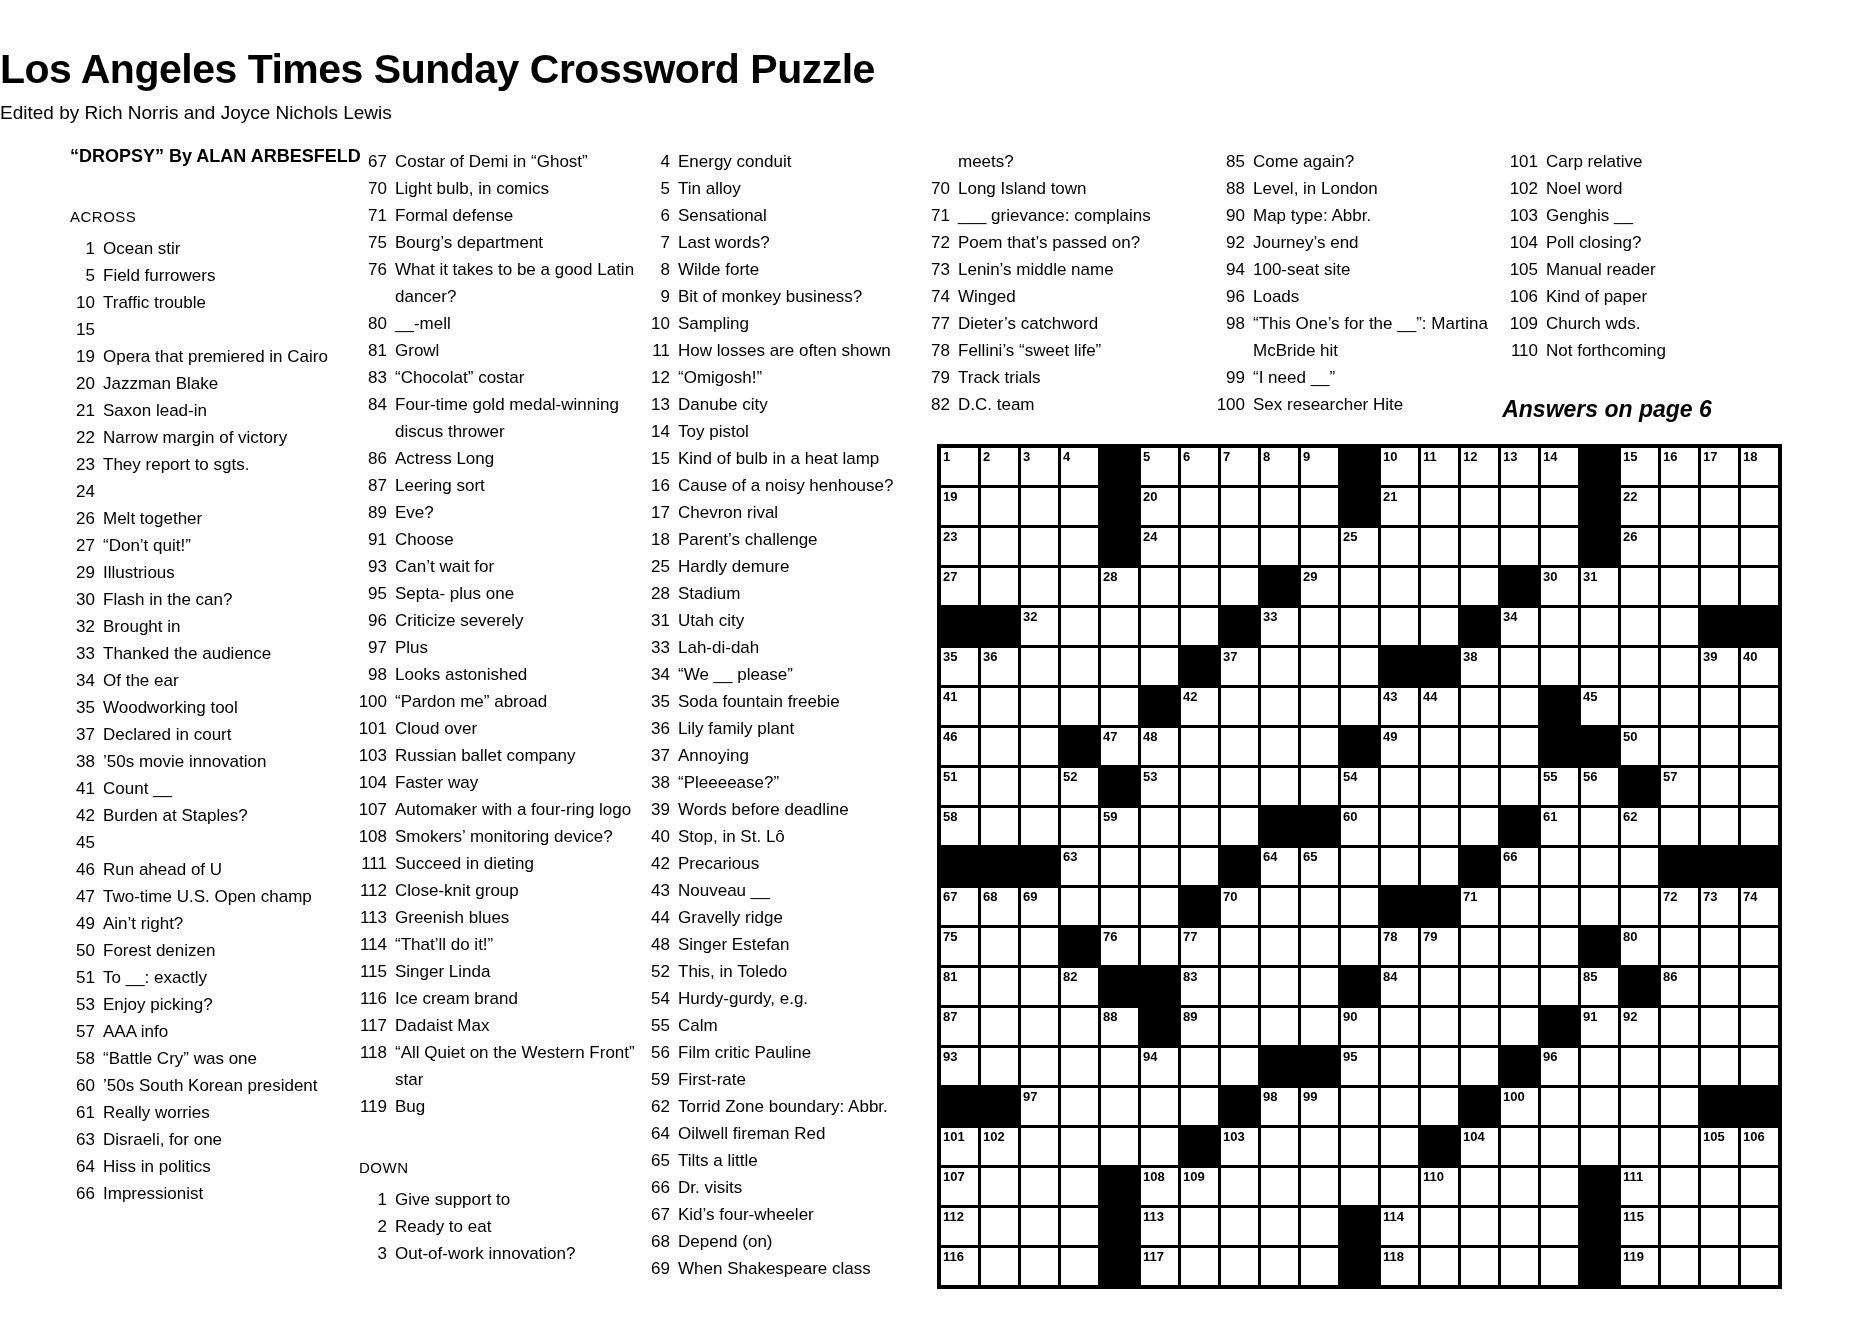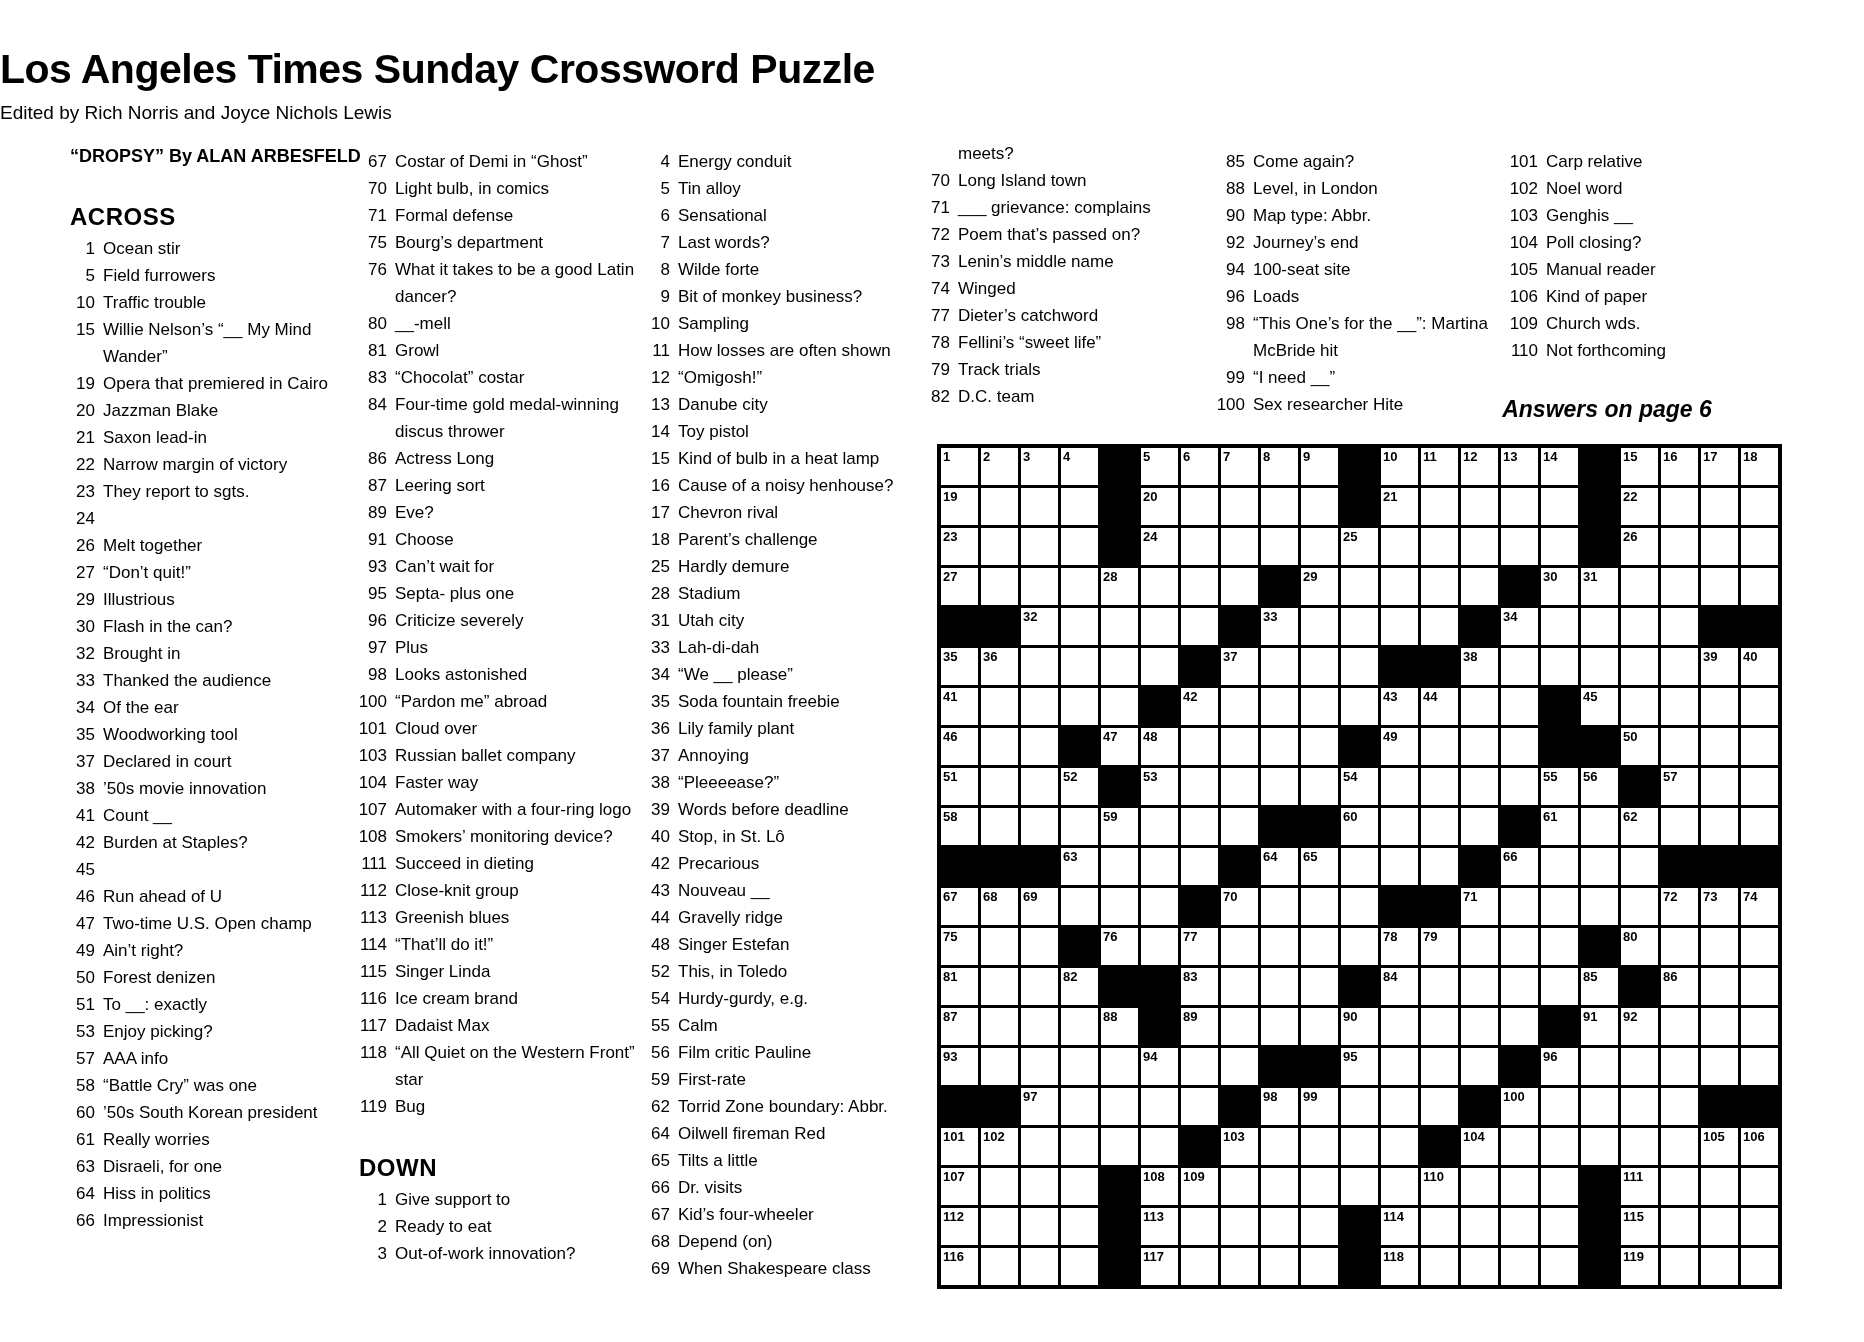--- a/index.html
+++ b/index.html
@@ -12,25 +12,25 @@
     font-size:41px;font-weight:bold;letter-spacing:-0.5px;white-space:nowrap;
   }
   .subtitle{
     position:absolute;top:102px;left:0;width:100%;font-size:19px;
   }
   .byline{position:absolute;left:70px;top:146px;font-size:18px;font-weight:bold;}
   .clue-col{position:absolute;font-size:17px;line-height:27px;}
   .col1{left:59px;top:203px;width:282px;}
   .col2{left:351px;top:148px;width:286px;}
   .col3{left:634px;top:148px;width:288px;}
-  .col4{left:914px;top:140px;width:252px;}
+  .col4{left:914px;top:148px;width:252px;}
   .col5{left:1209px;top:148px;width:292px;}
   .col6{left:1502px;top:148px;width:290px;}
   .section-head{
-    font-size:24px;font-weight:bold;letter-spacing:0.5px;line-height:27px;
+    font-size:15px;font-weight:normal;letter-spacing:0.5px;line-height:27px;
     padding-left:11px;margin-bottom:5px;
   }
   .clue-col .section-head.mid{margin-top:34px;padding-left:8px;}
   .clue{display:flex;}
   .clue .num{flex:none;width:36px;text-align:right;padding-right:8px;}
   .clue .txt{flex:1;}
   .answers-note{
     position:absolute;top:396px;left:1432px;width:350px;text-align:center;
     font-size:23px;font-weight:bold;font-style:italic;
   }
@@ -61,21 +61,20 @@
     <div class="clue">
       <span class="num">5</span>
       <span class="txt">Field furrowers</span>
     </div>
     <div class="clue">
       <span class="num">10</span>
       <span class="txt">Traffic trouble</span>
     </div>
     <div class="clue">
       <span class="num">15</span>
-      <span class="txt">Willie Nelson’s “__ My Mind Wander”</span>
     </div>
     <div class="clue">
       <span class="num">19</span>
       <span class="txt">Opera that premiered in Cairo</span>
     </div>
     <div class="clue">
       <span class="num">20</span>
       <span class="txt">Jazzman Blake</span>
     </div>
     <div class="clue">

